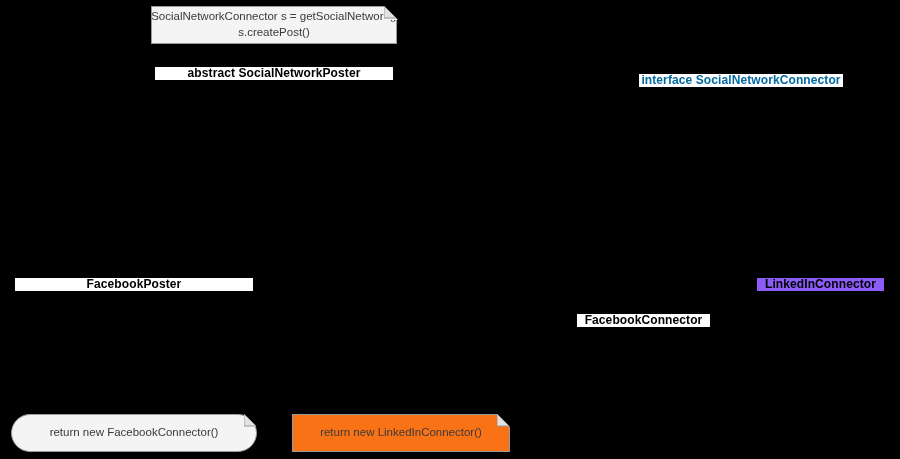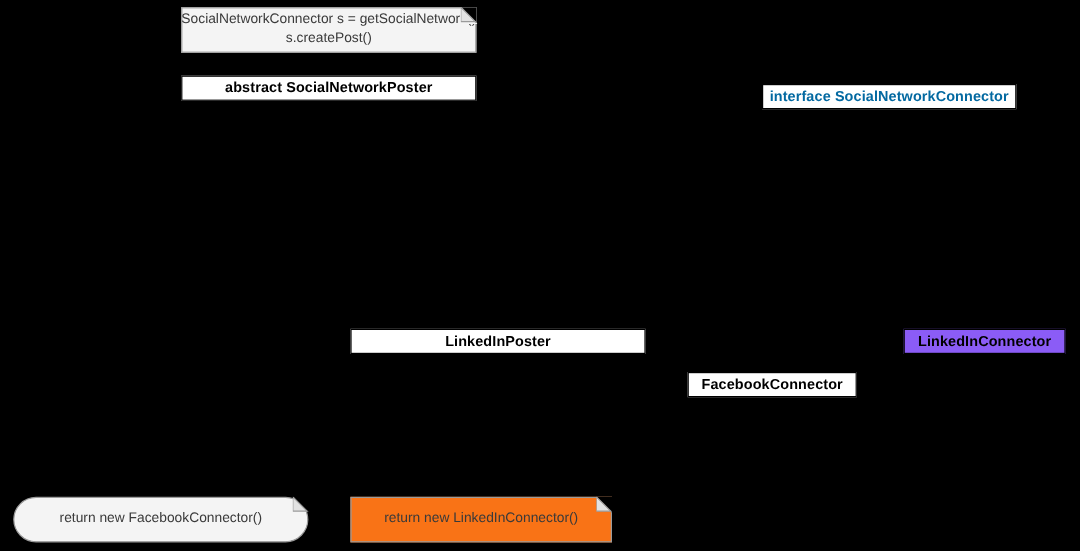--- a/index.html
+++ b/index.html
@@ -15,21 +15,21 @@
     background: #000000;
     overflow: hidden;
     font-family: "Liberation Sans", sans-serif;
   }
 
   
   .uml-box {
     position: absolute;
     box-sizing: border-box;
     background: #ffffff;
-    border: 1px solid #404040;
+    border: 4px solid #404040;
     display: flex;
     align-items: center;
     justify-content: center;
     color: #000000;
     font-weight: bold;
     font-size: 12px;
     letter-spacing: 0.1px;
     text-align: center;
     line-height: 1.1;
   }
@@ -92,24 +92,24 @@
   </div>
 
   <div class="uml-box" style="left: 151px; top: 63px; width: 246px; height: 21px; background: rgb(255, 255, 255); border-color: rgb(0, 0, 0); color: rgb(0, 0, 0);">
     <span class="label">abstract SocialNetworkPoster</span>
   </div>
 
   <div class="uml-box" style="left: 635px; top: 70px; width: 212px; height: 21px; background: rgb(255, 255, 255); border-color: rgb(0, 0, 0); color: #0369a1;">
     <span class="label">interface SocialNetworkConnector</span>
   </div>
 
+  <div class="uml-box" style="left: 11px; top: 274px; width: 246px; height: 21px; background: rgb(255, 255, 255); border-color: rgb(0, 0, 0); color: rgb(0, 0, 0);">
+    <span class="label">FacebookPoster</span>
+  </div>
 
-  <div class="uml-box" style="left: 292px; top: 274px; width: 246px; height: 21px; background: rgb(255, 255, 255); border-color: rgb(0, 0, 0); color: rgb(0, 0, 0);">
-    <span class="label">LinkedInPoster</span>
-  </div>
 
   <div class="uml-box" style="left: 573px; top: 274px; width: 141px; height: 21px; background: rgb(255, 255, 255); border-color: rgb(0, 0, 0); color: rgb(0, 0, 0); margin-top: 36px;">
     <span class="label">FacebookConnector</span>
   </div>
 
   <div class="uml-box" style="left: 753px; top: 274px; width: 135px; height: 21px; background: #8b5cf6; border-color: rgb(0, 0, 0); color: rgb(0, 0, 0);">
     <span class="label">LinkedInConnector</span>
   </div>
 
   <div class="uml-note" style="left: 11px; top: 414px; width: 246px; height: 38px; background: rgb(244, 244, 244); border-color: rgb(154, 154, 154); color: rgb(58, 58, 58); border-radius: 19px;">

